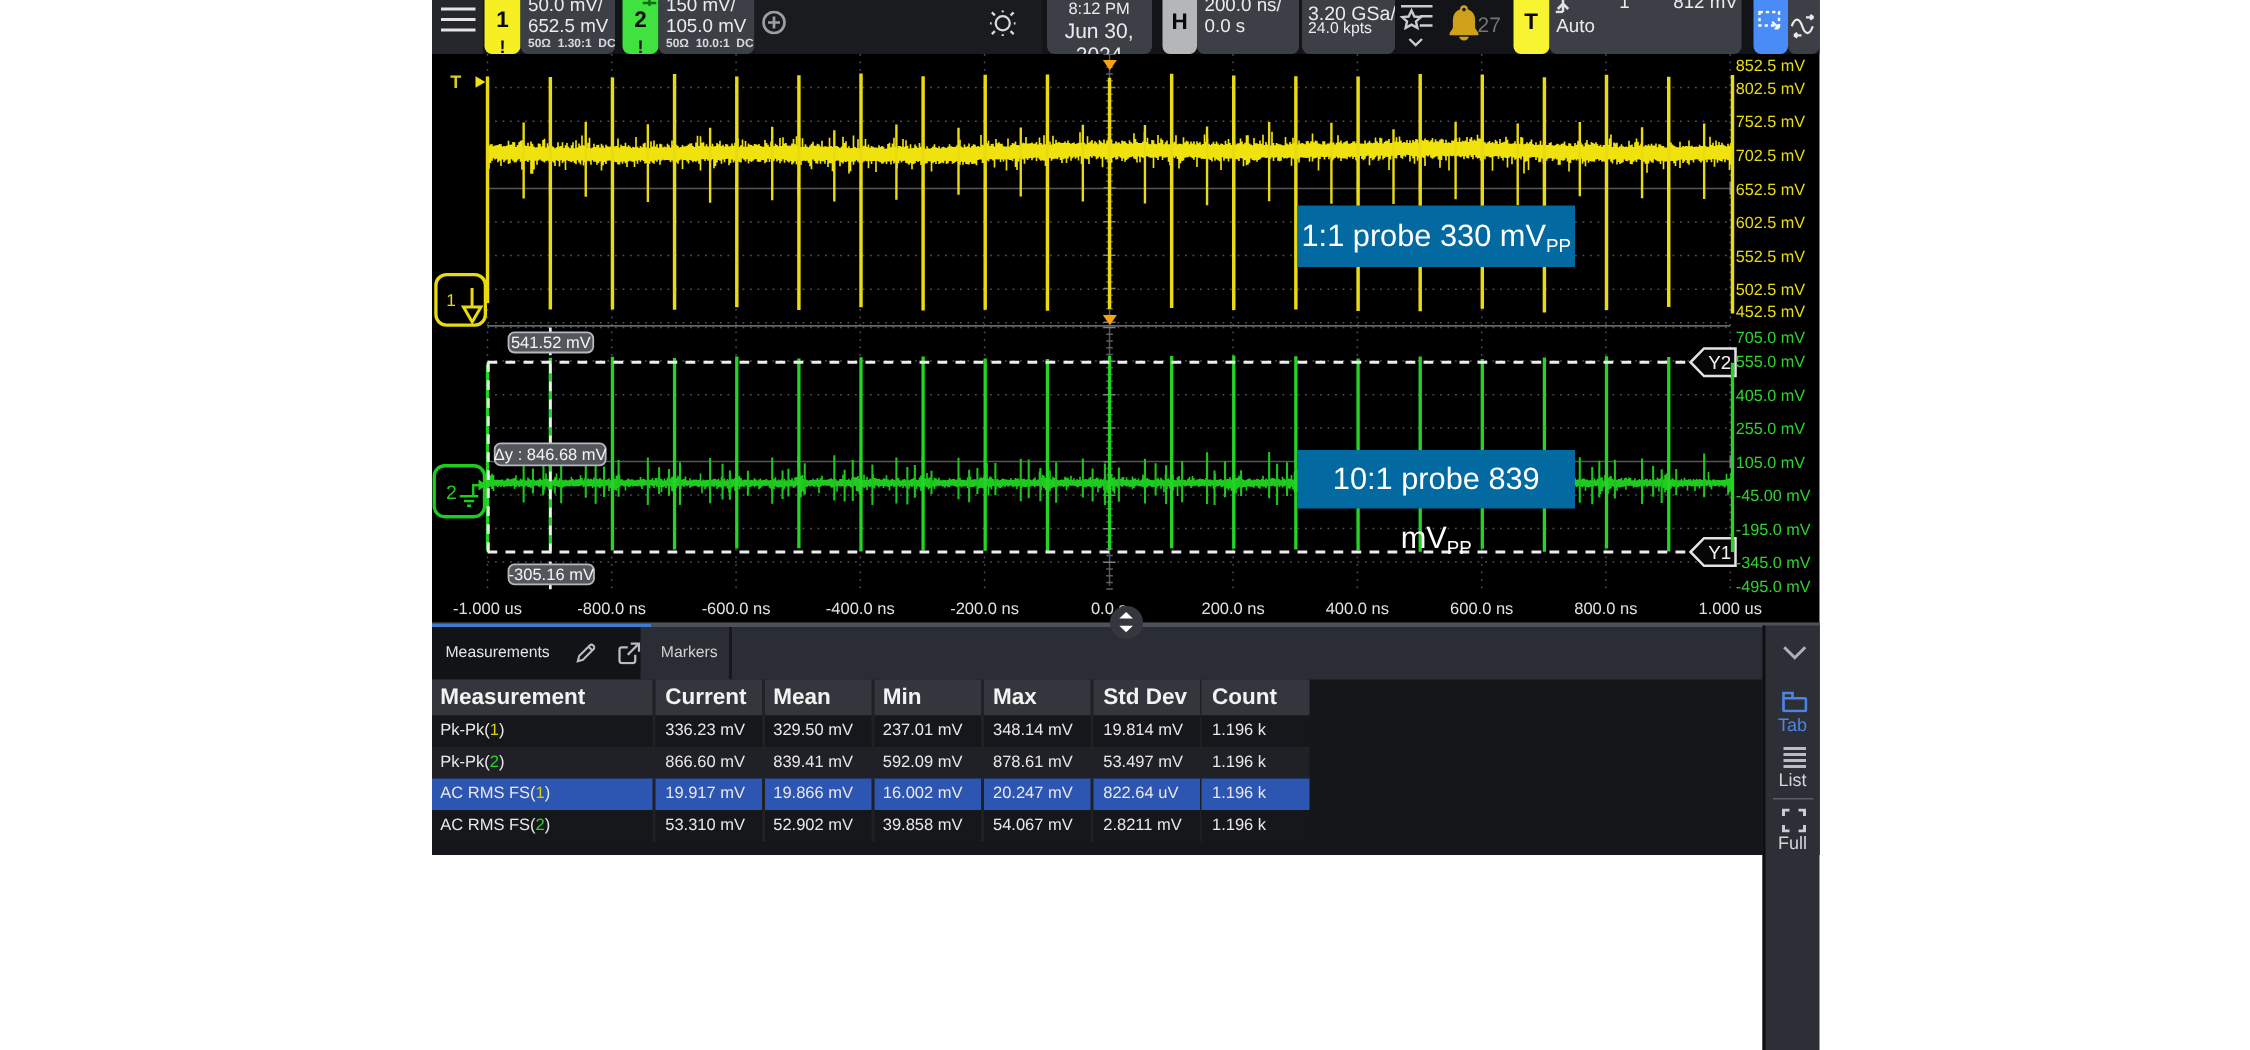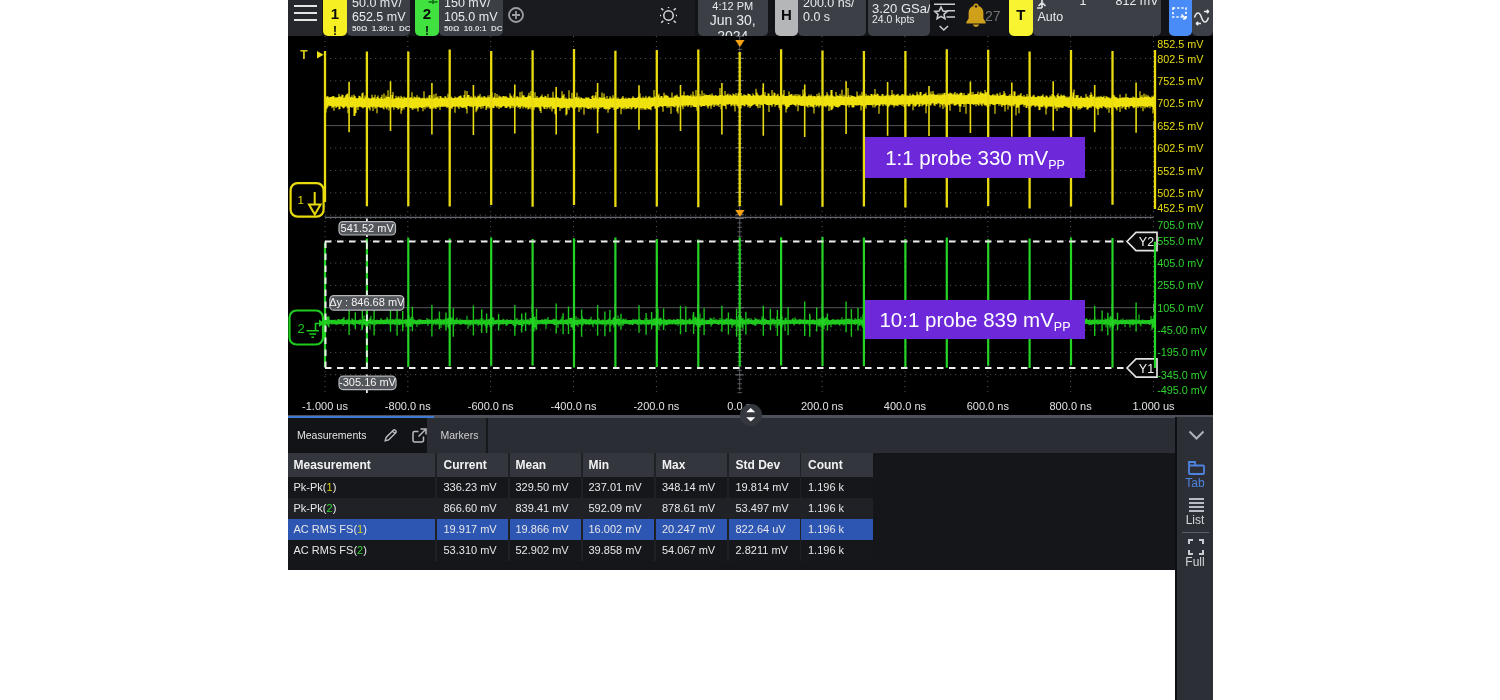--- a/index.html
+++ b/index.html
@@ -8,29 +8,29 @@
 .blk{position:absolute;top:0;height:36px;background:#3c4046;border-radius:0 0 5px 5px;overflow:hidden;color:#e9ebed}
 .tab{position:absolute;top:0;height:36px;border-radius:0 0 5px 5px;text-align:center;color:#0a0a0a;font-weight:bold}
 .l1{position:absolute;top:-4px;font-size:12.5px;white-space:nowrap}
 .l2{position:absolute;top:9.5px;font-size:12.5px;white-space:nowrap}
 .l3{position:absolute;top:23.5px;font-size:8px;font-weight:bold;color:#d6d9dc;white-space:nowrap}
 #plot{position:absolute;left:0;top:36px}
 .ylb{font-size:10.8px;fill:#e8dc12}
 .glb{font-size:10.8px;fill:#2fd32f}
 .tlb{font-size:11px;fill:#e2e2e2}
 .chip{font-size:11px;fill:#f4f4f4}
-.red{position:absolute;left:577px;width:220px;background:#6d28d9;color:#fff;text-align:center;font-size:20.5px}
+.red{position:absolute;left:577px;width:185px;background:#0369a1;color:#fff;text-align:center;font-size:20.5px}
 .red .sub{font-size:12.5px;vertical-align:-4px}
 #panel{position:absolute;left:0;top:415px;width:925px;height:155px;background:#15161a}
 #ptop{position:absolute;left:0;top:0;width:925px;height:2.6px;background:#4d525a}
 #pblue{position:absolute;left:0;top:1.4px;width:145.5px;height:2.7px;background:#3f7ad1}
 #tabbar{position:absolute;left:0;top:3px;width:887px;height:35px;background:#2b2d34}
 #mtab{position:absolute;left:0;top:0;width:139px;height:35px;background:#121316;color:#e4e4e4;font-size:10.5px}
 #ktab{position:absolute;left:145.5px;top:0;width:54px;height:35px;color:#cfd1d4;font-size:10.5px;text-align:center;line-height:35px;border-right:2px solid #17181c}
-#thead{position:absolute;left:0;top:38px;width:584.5px;height:23.6px;background:#33363c;color:#f2f2f2;font-weight:bold;font-size:12px}
+#thead{position:absolute;left:0;top:38px;width:584.5px;height:23.6px;background:#33363c;color:#f2f2f2;font-weight:bold;font-size:15px}
 .trow{position:absolute;left:0;width:584.5px;height:21px;color:#e8e8e8;font-size:11px}
 .c0{position:absolute;left:5.5px;top:50%;transform:translateY(-50%);white-space:nowrap}
 .c1{position:absolute;left:155.5px;top:50%;transform:translateY(-50%)}
 .c2{position:absolute;left:227.5px;top:50%;transform:translateY(-50%)}
 .c3{position:absolute;left:300.5px;top:50%;transform:translateY(-50%)}
 .c4{position:absolute;left:374px;top:50%;transform:translateY(-50%)}
 .c5{position:absolute;left:447.5px;top:50%;transform:translateY(-50%)}
 .c6{position:absolute;left:520px;top:50%;transform:translateY(-50%)}
 .sep i{position:absolute;top:0;width:1.5px;height:100%;background:#1f2125}
 .y1{color:#d8d20e}.g2{color:#2fd32f}
@@ -78,21 +78,21 @@
           <line x1="15.78" y1="15.78" x2="13.73" y2="13.73"></line>
           <line x1="8.50" y1="18.80" x2="8.50" y2="15.90"></line>
           <line x1="1.22" y1="15.78" x2="3.27" y2="13.73"></line>
           <line x1="-1.80" y1="8.50" x2="1.10" y2="8.50"></line>
           <line x1="1.22" y1="1.22" x2="3.27" y2="3.27"></line>
           <line x1="8.50" y1="-1.80" x2="8.50" y2="1.10"></line>
           <line x1="15.78" y1="1.22" x2="13.73" y2="3.27"></line>
         </g>
       </svg>
       <div class="blk" style="left:409.5px;width:70.5px;text-align:center">
-        <span style="position:absolute;top:0;left:0;width:100%;font-size:11px">4:12 PM</span>
+        <span style="position:absolute;top:0;left:0;width:100%;font-size:11px">8:12 PM</span>
         <span style="position:absolute;top:12px;left:0;width:100%;font-size:14px">Jun 30, 2024</span>
       </div>
       <div class="tab" style="left:487px;width:23px;background:#b5b6b8;font-size:15px;line-height:30px">H</div>
       <div class="blk" style="left:510px;width:68px">
         <span class="l1" style="left:5px">200.0 ns/</span>
         <span class="l2" style="left:5px">0.0 s</span>
       </div>
       <div class="blk" style="left:580px;width:62px">
         <span style="position:absolute;top:1px;left:4px;font-size:13px;white-space:nowrap">3.20 GSa/s</span>
         <span style="position:absolute;top:13px;left:4px;font-size:10.5px;white-space:nowrap">24.0 kpts</span>

